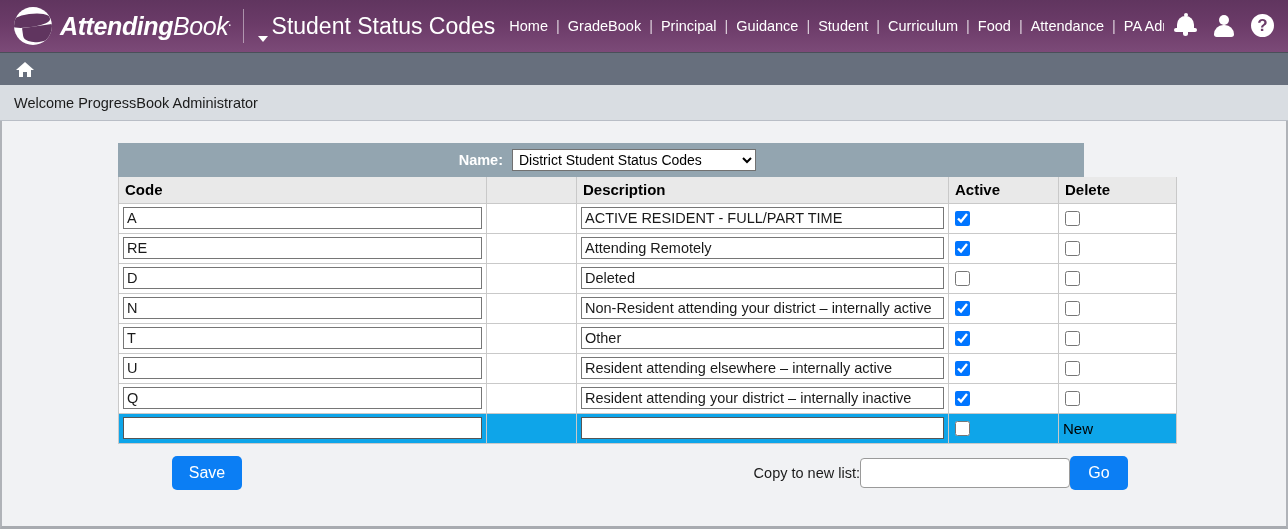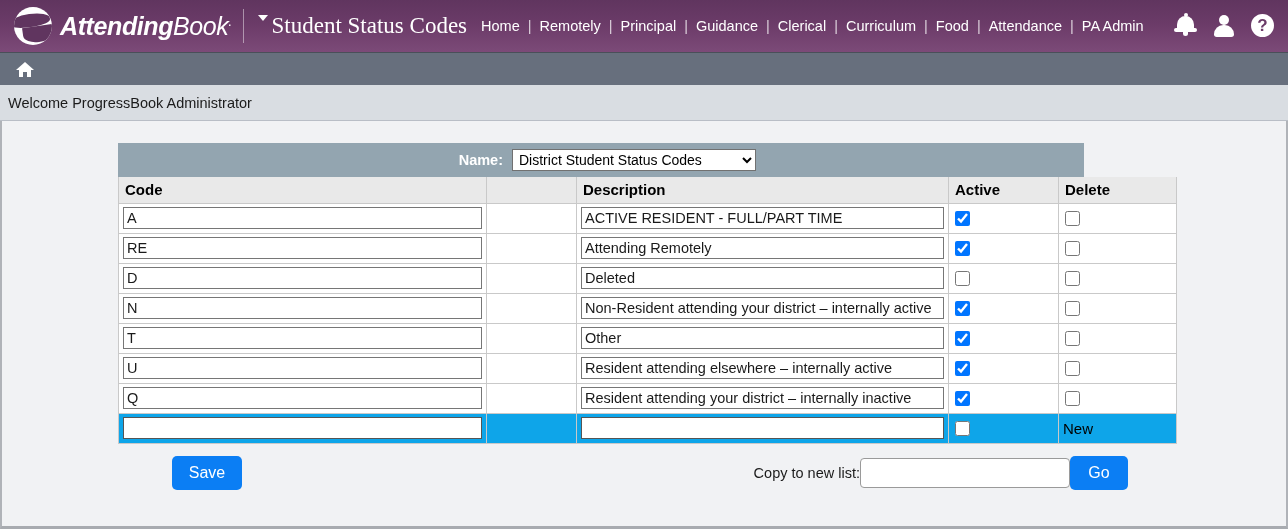--- a/index.html
+++ b/index.html
@@ -63,23 +63,22 @@
     background: rgba(255,255,255,0.45);
     margin: 0 14px 0 12px;
     flex: 0 0 auto;
   }
 
   .page-title {
     color: #ffffff;
     font-size: 23px;
     white-space: nowrap;
     display: flex;
-    align-items: flex-start;
+    align-items: flex-end;
     flex: 0 0 auto;
-    font-family: Liberation Serif, serif;
   }
   .caret-down {
     width: 0; height: 0;
     border-left: 5px solid transparent;
     border-right: 5px solid transparent;
     border-top: 6px solid #ffffff;
     margin-right: 4px;
     position: relative;
     top: 2px;
   }
@@ -197,21 +196,21 @@
     background: #676f7d;
   }
 
   
   .welcomebar {
     height: 36px;
     background: #d9dde2;
     border-bottom: 1px solid #b9bec6;
     display: flex;
     align-items: center;
-    padding-left: 8px;
+    padding-left: 14px;
     font-size: 14.5px;
     color: #1b1b1b;
   }
 
   
   .content {
     height: calc(529px - 52px - 33px - 36px);
     background: #f1f2f4;
     border-left: 2px solid #b0b3b8;
     border-right: 2px solid #b0b3b8;
@@ -370,27 +369,27 @@
   <div class="logo-divider"></div>
 
   <div class="page-title">
     <span class="caret-down"></span>
     <span>Student Status Codes</span>
   </div>
 
   <div class="mainnav">
     <a href="#">Home</a>
     <span class="nav-sep">|</span>
-    <a href="#">Remotely</a>
+    <a href="#">GradeBook</a>
     <span class="nav-sep">|</span>
     <a href="#">Principal</a>
     <span class="nav-sep">|</span>
     <a href="#">Guidance</a>
     <span class="nav-sep">|</span>
-    <a href="#">Clerical</a>
+    <a href="#">Student</a>
     <span class="nav-sep">|</span>
     <a href="#">Curriculum</a>
     <span class="nav-sep">|</span>
     <a href="#">Food</a>
     <span class="nav-sep">|</span>
     <a href="#">Attendance</a>
     <span class="nav-sep">|</span>
     <a href="#">PA Admin</a>
 
   </div>

